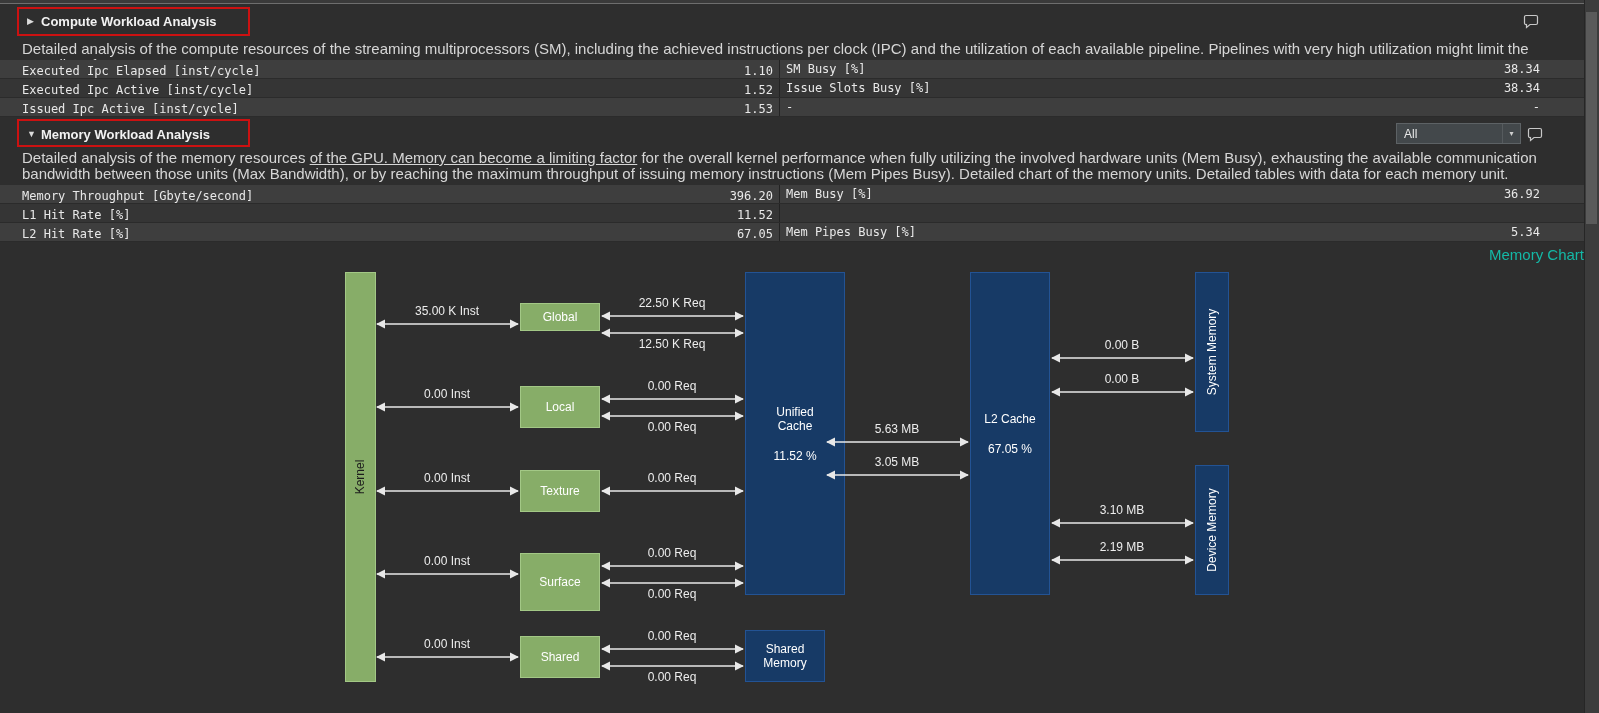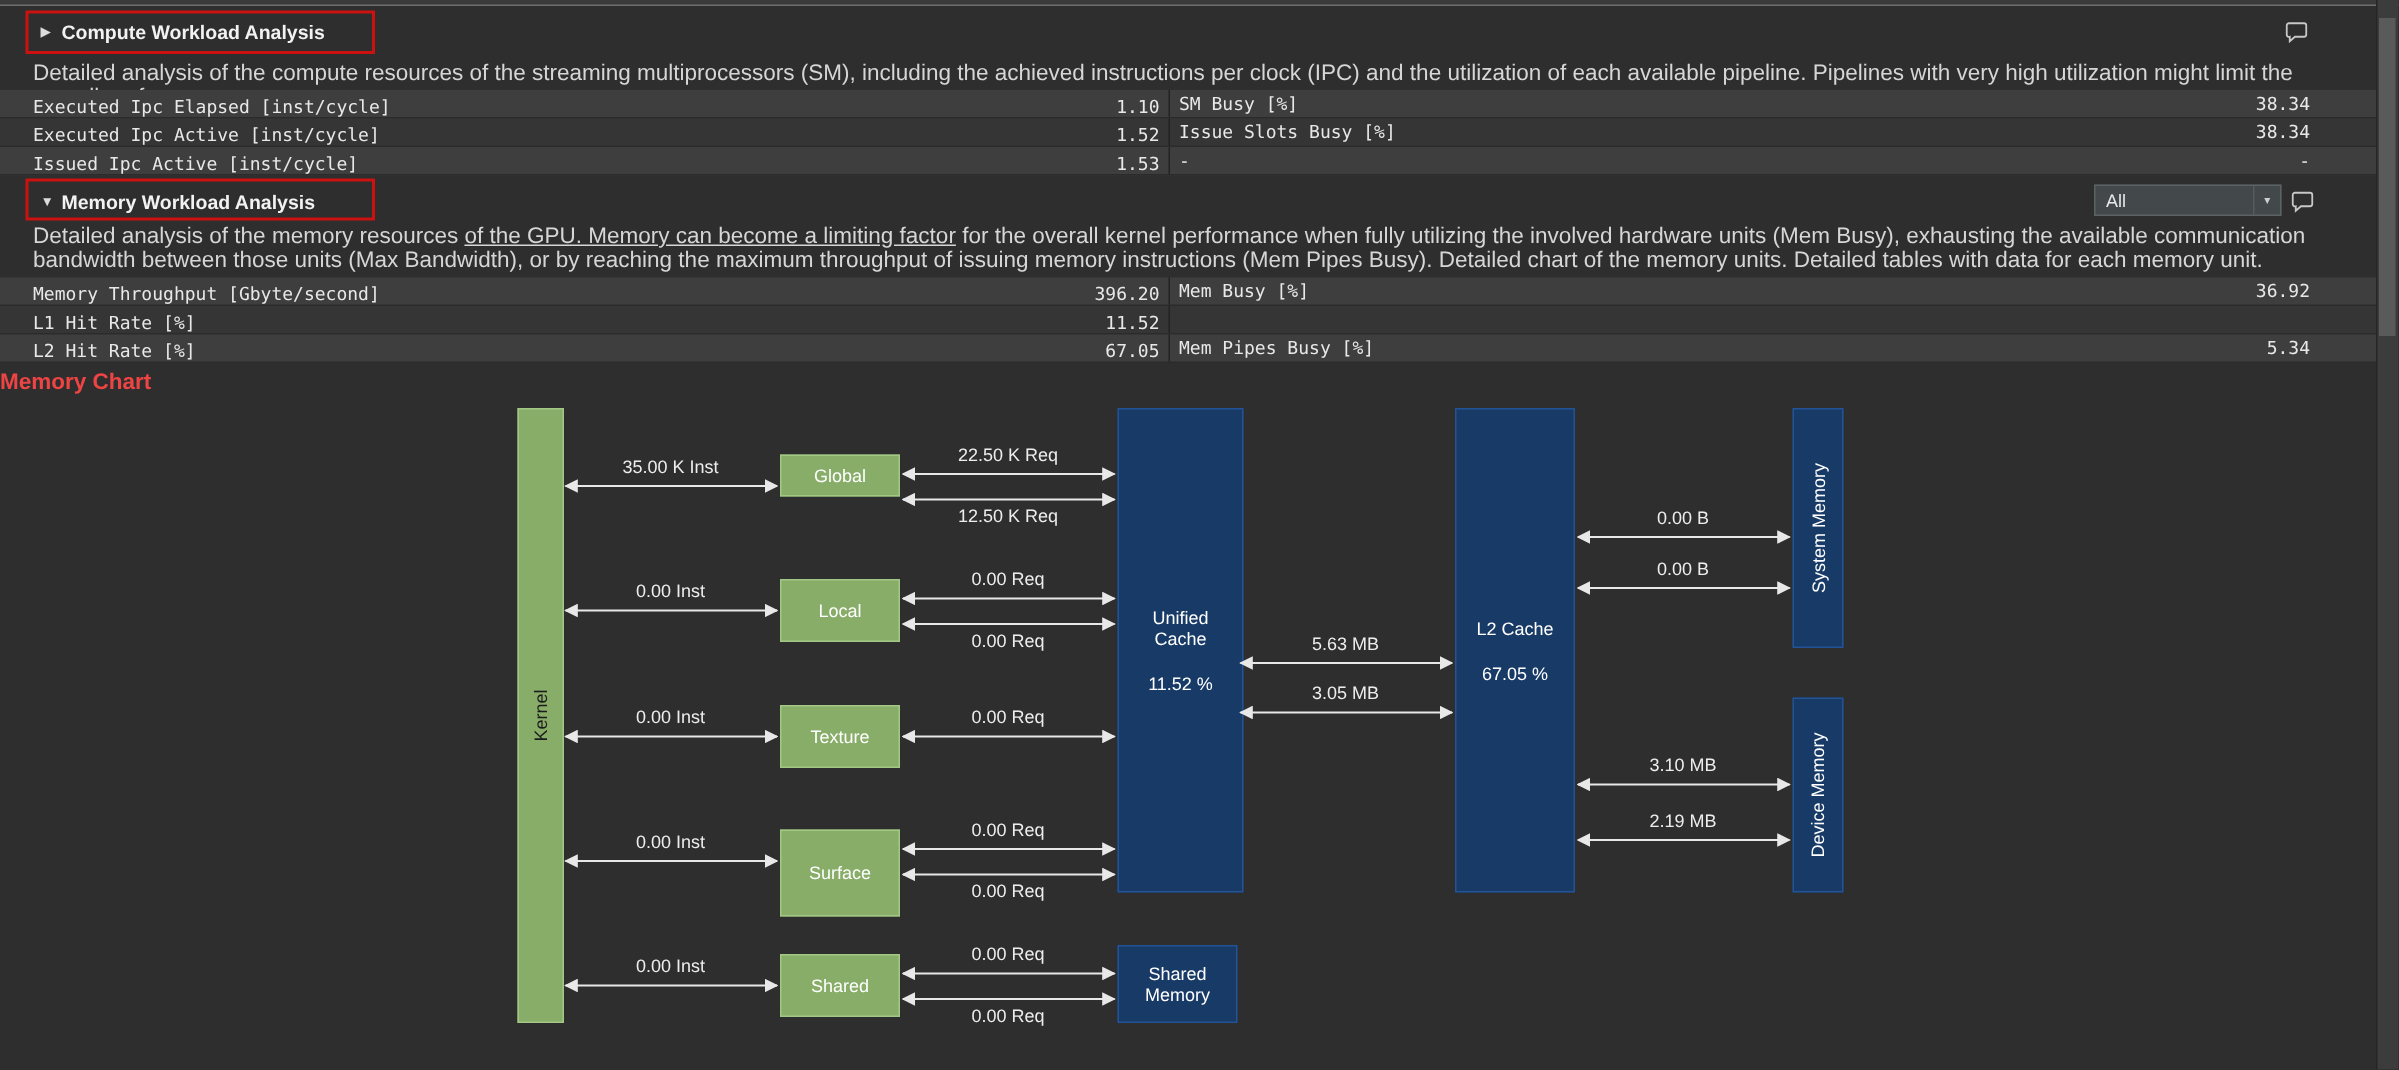--- a/index.html
+++ b/index.html
@@ -30,22 +30,22 @@
          padding:0 6px 0 22px;border-right:1px solid #232323}
   .rhalf{flex:1;display:flex;justify-content:space-between;align-items:center;padding:0 44px 0 6px}
 
   
   .dropdown{position:absolute;left:1396px;width:125px;height:21px;background:#43484b;border:1px solid #5d6265;
             display:flex;align-items:center;font-size:12px;color:#e8e8e8}
   .dd-text{flex:1;padding-left:7px}
   .dd-arrow{width:18px;text-align:center;font-size:8px;color:#cfcfcf;border-left:1px solid #565b5e;line-height:19px}
 
   
-  .chart-title{position:absolute;left:0;top:246px;width:1584px;text-align:left;
-               font-size:15px;font-weight:bold;color:#ef4444}
+  .chart-title{position:absolute;left:0;top:246px;width:1584px;text-align:right;
+               font-size:15px;font-weight:normal;color:#14b8a6}
   .gbox{position:absolute;background:#87ad68;border:1px solid #a3c886;display:flex;align-items:center;justify-content:center;
         font-size:12px;color:#ffffff;z-index:1}
   .bbox{position:absolute;background:#173a66;border:1px solid #235394;display:flex;flex-direction:column;
         align-items:center;justify-content:center;font-size:12px;color:#ffffff;text-align:center;z-index:1}
   .vtext{transform:rotate(-90deg);white-space:nowrap;font-size:12px}
   .dark-label{color:#1c1c1c}
   .hitrate{margin-top:16px}
   .arrows{position:absolute;left:0;top:0;z-index:5;pointer-events:none}
   .elabel{position:absolute;transform:translateX(-50%);font-size:12px;color:#ededed;white-space:nowrap;z-index:6}
 
@@ -158,21 +158,21 @@
 <div class="gbox" style="left:520px;top:470px;width:80px;height:42px">
     <span>Texture</span>
   </div>
 <div class="gbox" style="left:520px;top:553px;width:80px;height:58px">
     <span>Surface</span>
   </div>
 <div class="gbox" style="left:520px;top:636px;width:80px;height:42px">
     <span>Shared</span>
   </div>
 
-<div class="bbox" style="left:745px;top:272px;width:84px;height:323px">
+<div class="bbox" style="left:745px;top:272px;width:100px;height:323px">
   <span style="width:70px">Unified Cache</span>
   <span class="hitrate">11.52 %</span>
 </div>
 <div class="bbox" style="left:745px;top:630px;width:80px;height:52px">
   <span style="width:70px">Shared Memory</span>
 </div>
 <div class="bbox" style="left:970px;top:272px;width:80px;height:323px">
   <span>L2 Cache</span>
   <span class="hitrate">67.05 %</span>
 </div>

